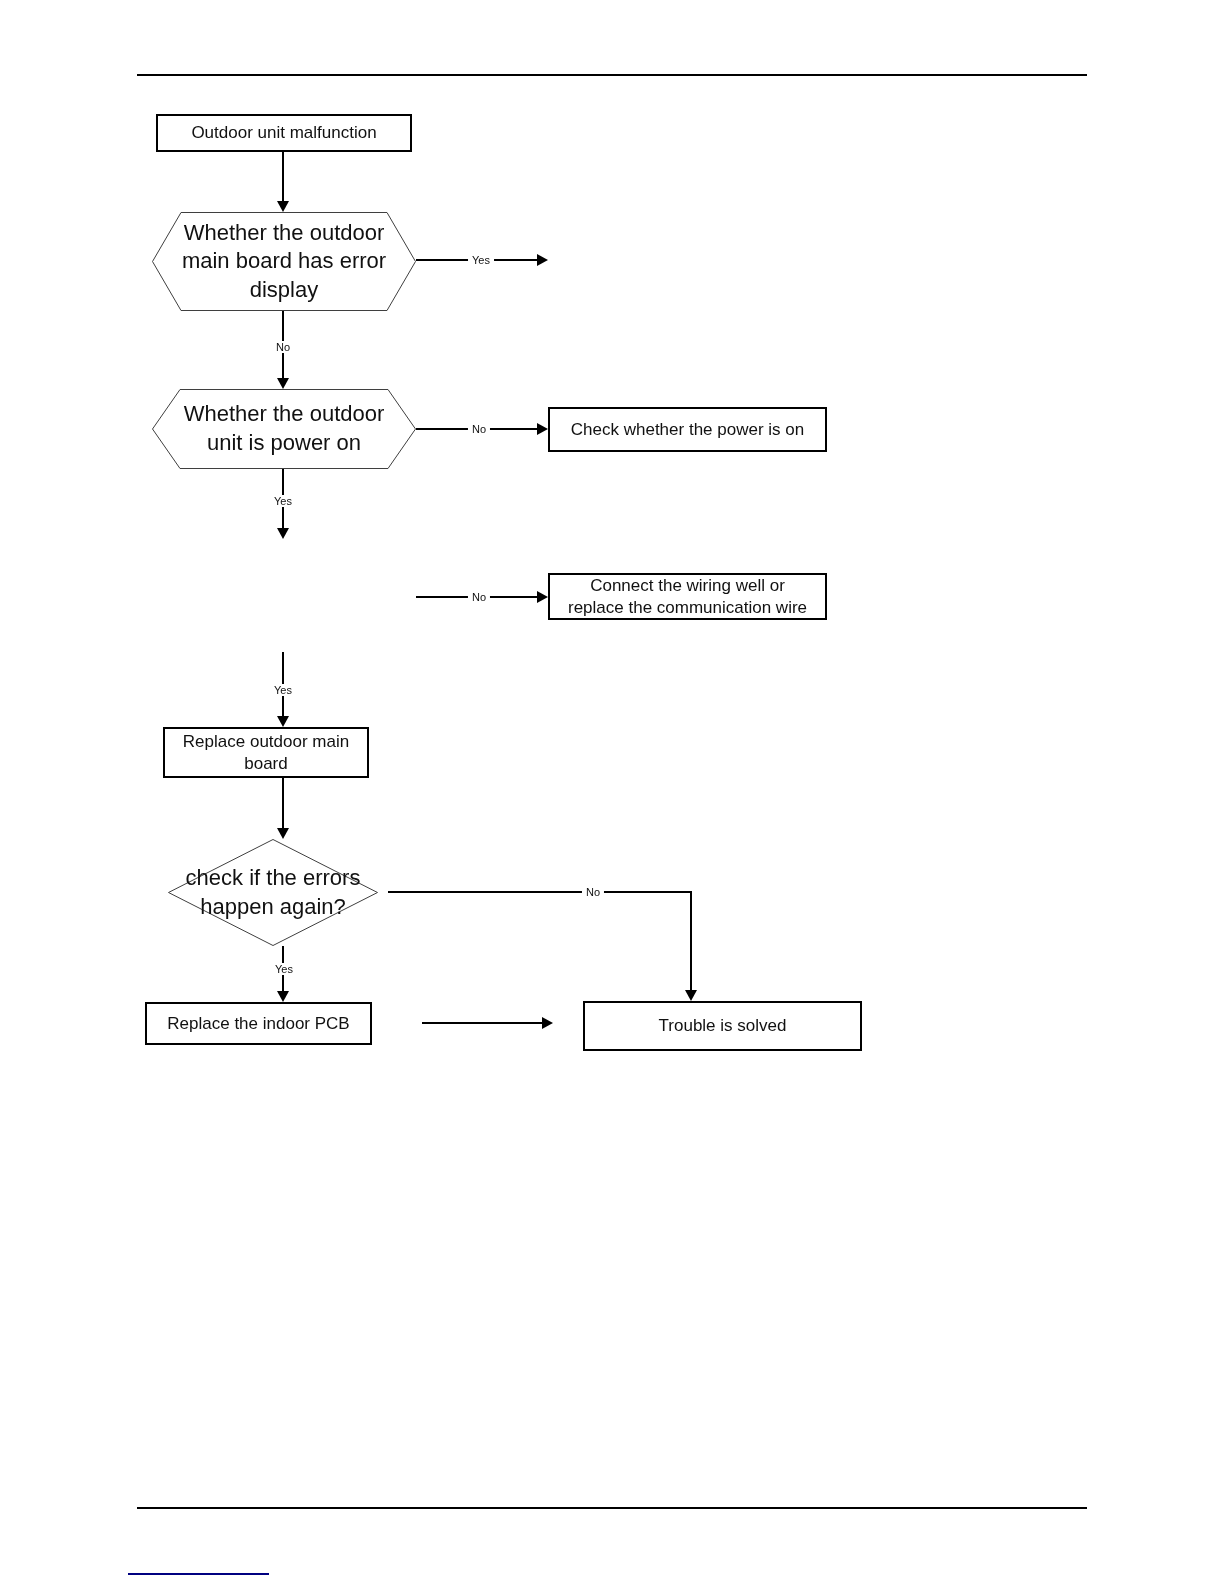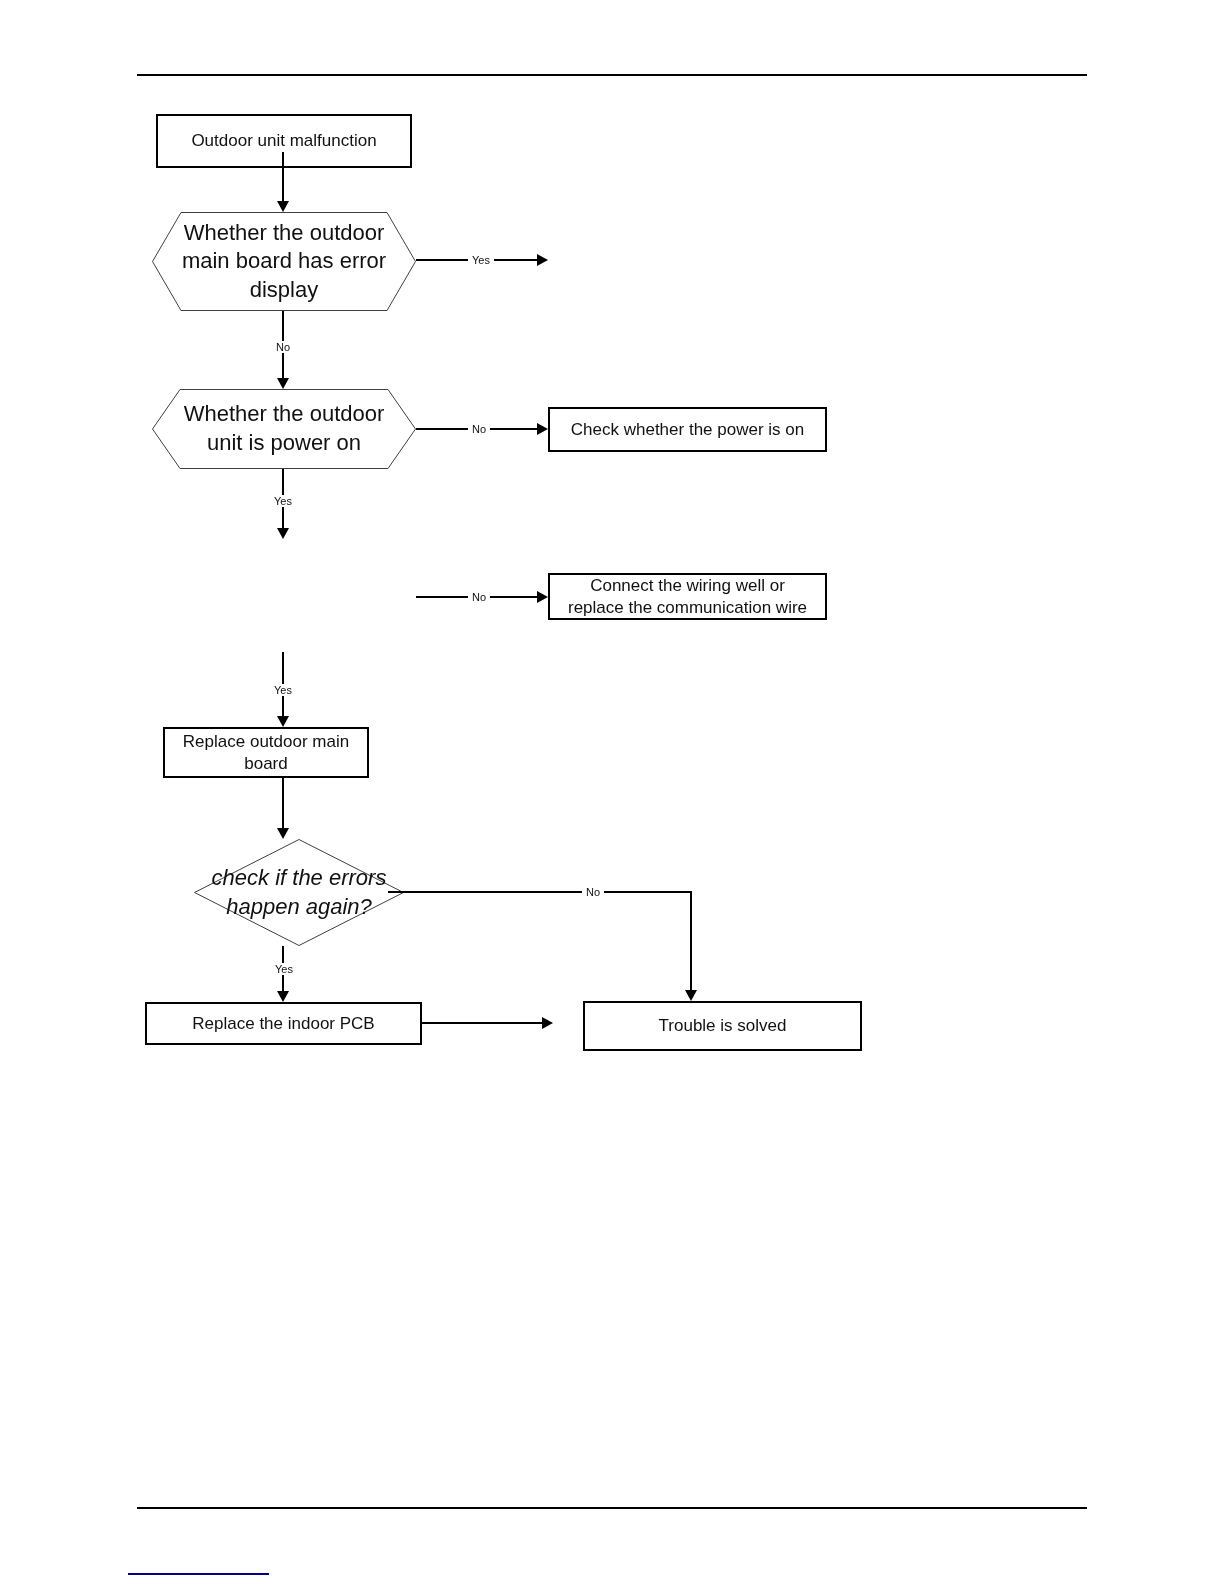--- a/index.html
+++ b/index.html
@@ -53,21 +53,21 @@
 </style>
 </head>
 <body>
 
 <div class="page">
 
   <div class="rule" style="left:137px; top:74px; width:950px;"></div>
   <div class="rule" style="left:137px; top:1507px; width:950px;"></div>
   <div class="footer-link" style="left:128px; top:1573px; width:141px;"></div>
 
-  <div class="rbox" style="left:156px; top:114px; width:256px; height:54px;">
+  <div class="rbox" style="left:156px; top:114px; width:256px; height:38px;">
     <span>Outdoor unit malfunction</span>
   </div>
 
   <div class="line vline" style="left:282px; top:152px; height:51px;"></div>
   <div class="ah-down" style="left:277px; top:201px;"></div>
 
   <div class="shape" style="left:152px; top:212px; width:264px; height:99px;">
     <svg width="264" height="99" viewBox="0 0 264 99">
       <polygon points="0.5,49.5 29,0.5 235,0.5 263.5,49.5 235,98.5 29,98.5" fill="#ffffff" stroke="#3f3f3f" stroke-width="1"></polygon>
     </svg>
@@ -117,38 +117,38 @@
   <span class="edge-label" style="left:283px; top:690px;">Yes</span>
 
   <div class="rbox" style="left:163px; top:727px; width:206px; height:51px;">
     <span>Replace outdoor main
 board</span>
   </div>
 
   <div class="line vline" style="left:282px; top:778px; height:51px;"></div>
   <div class="ah-down" style="left:277px; top:828px;"></div>
 
-  <div class="shape" style="left:194px; top:839px; width:210px; height:107px;font-style:italic;">
+  <div class="shape" style="left:168px; top:839px; width:210px; height:107px;">
     <svg width="210" height="107" viewBox="0 0 210 107">
       <polygon points="105,0.5 209.5,53.5 105,106.5 0.5,53.5" fill="#ffffff" stroke="#3f3f3f" stroke-width="1"></polygon>
     </svg>
     <div class="shape-label">check if the errors
 happen again?</div>
   </div>
 
   <div class="line hline" style="left:388px; top:891px; width:304px;"></div>
   <span class="edge-label" style="left:593px; top:892px;">No</span>
   <div class="line vline" style="left:690px; top:891px; height:100px;"></div>
   <div class="ah-down" style="left:685px; top:990px;"></div>
 
   <div class="line vline" style="left:282px; top:946px; height:46px;"></div>
   <div class="ah-down" style="left:277px; top:991px;"></div>
   <span class="edge-label" style="left:284px; top:969px;">Yes</span>
 
-  <div class="rbox" style="left:145px; top:1002px; width:277px; height:43px;">
+  <div class="rbox" style="left:145px; top:1002px; width:227px; height:43px;">
     <span>Replace the indoor PCB</span>
   </div>
 
   <div class="line hline" style="left:422px; top:1022px; width:123px;"></div>
   <div class="ah-right" style="left:542px; top:1017px;"></div>
 
   <div class="rbox" style="left:583px; top:1001px; width:279px; height:50px;">
     <span>Trouble is solved</span>
   </div>
 

